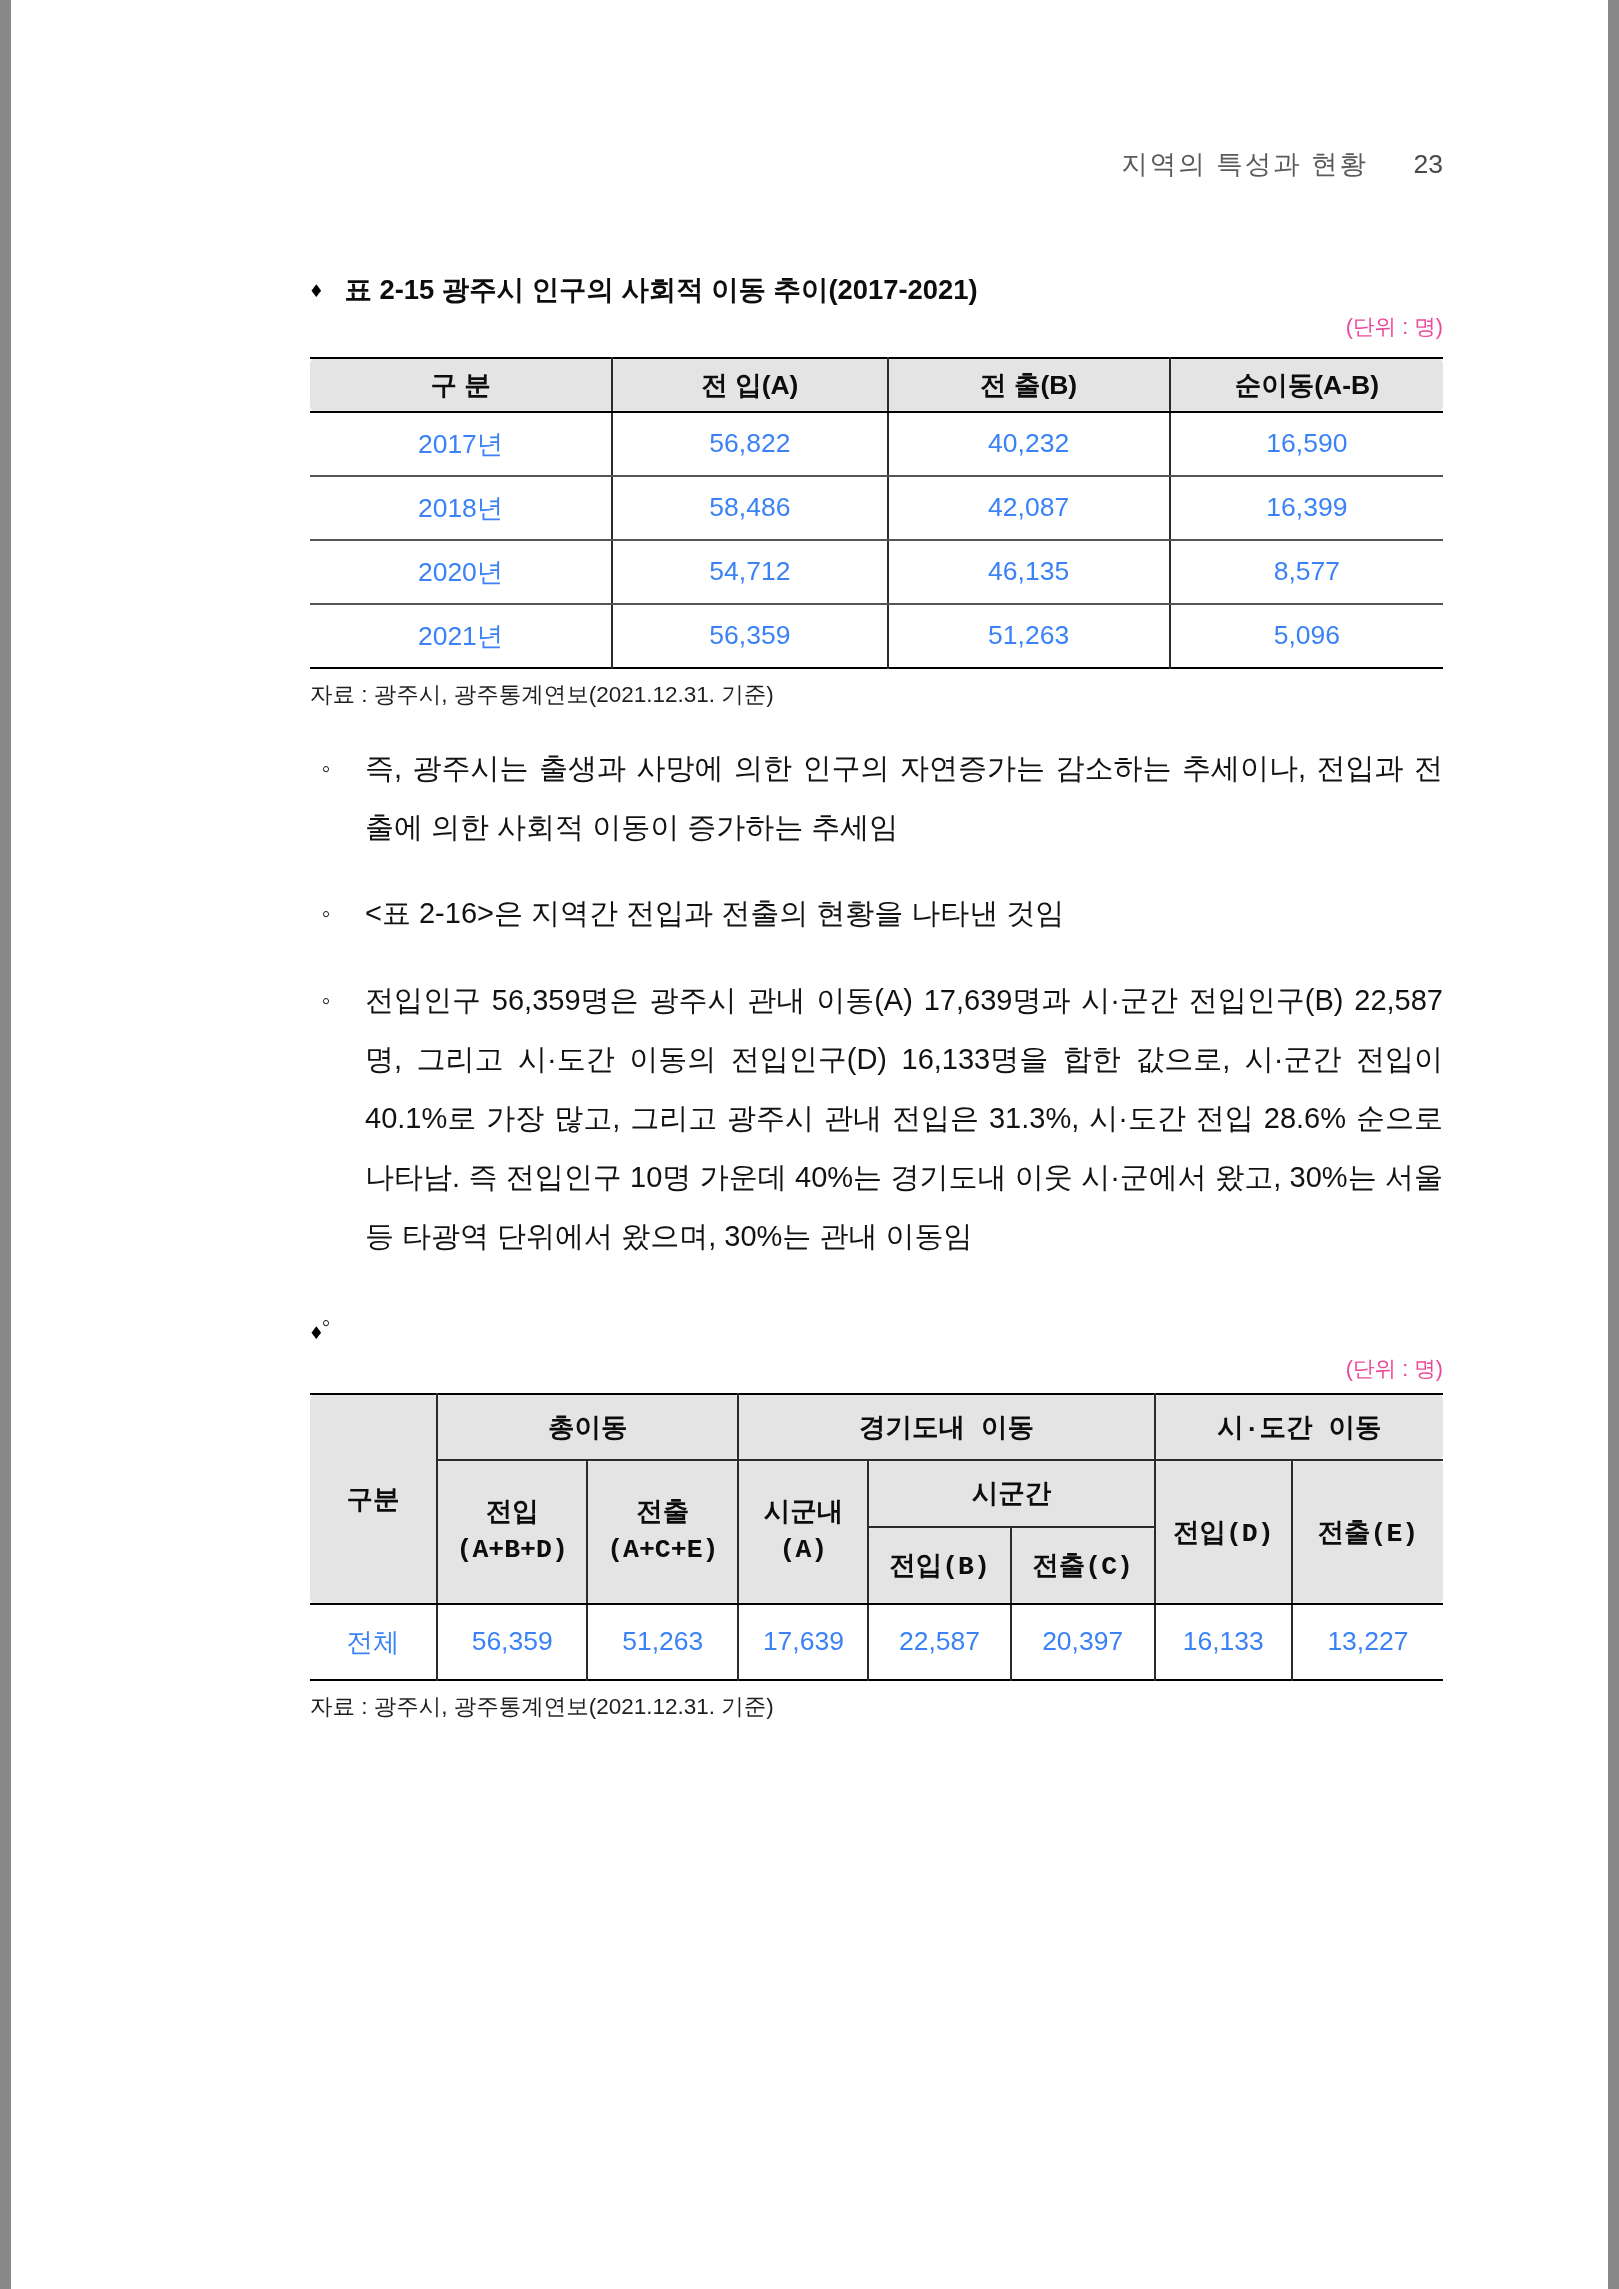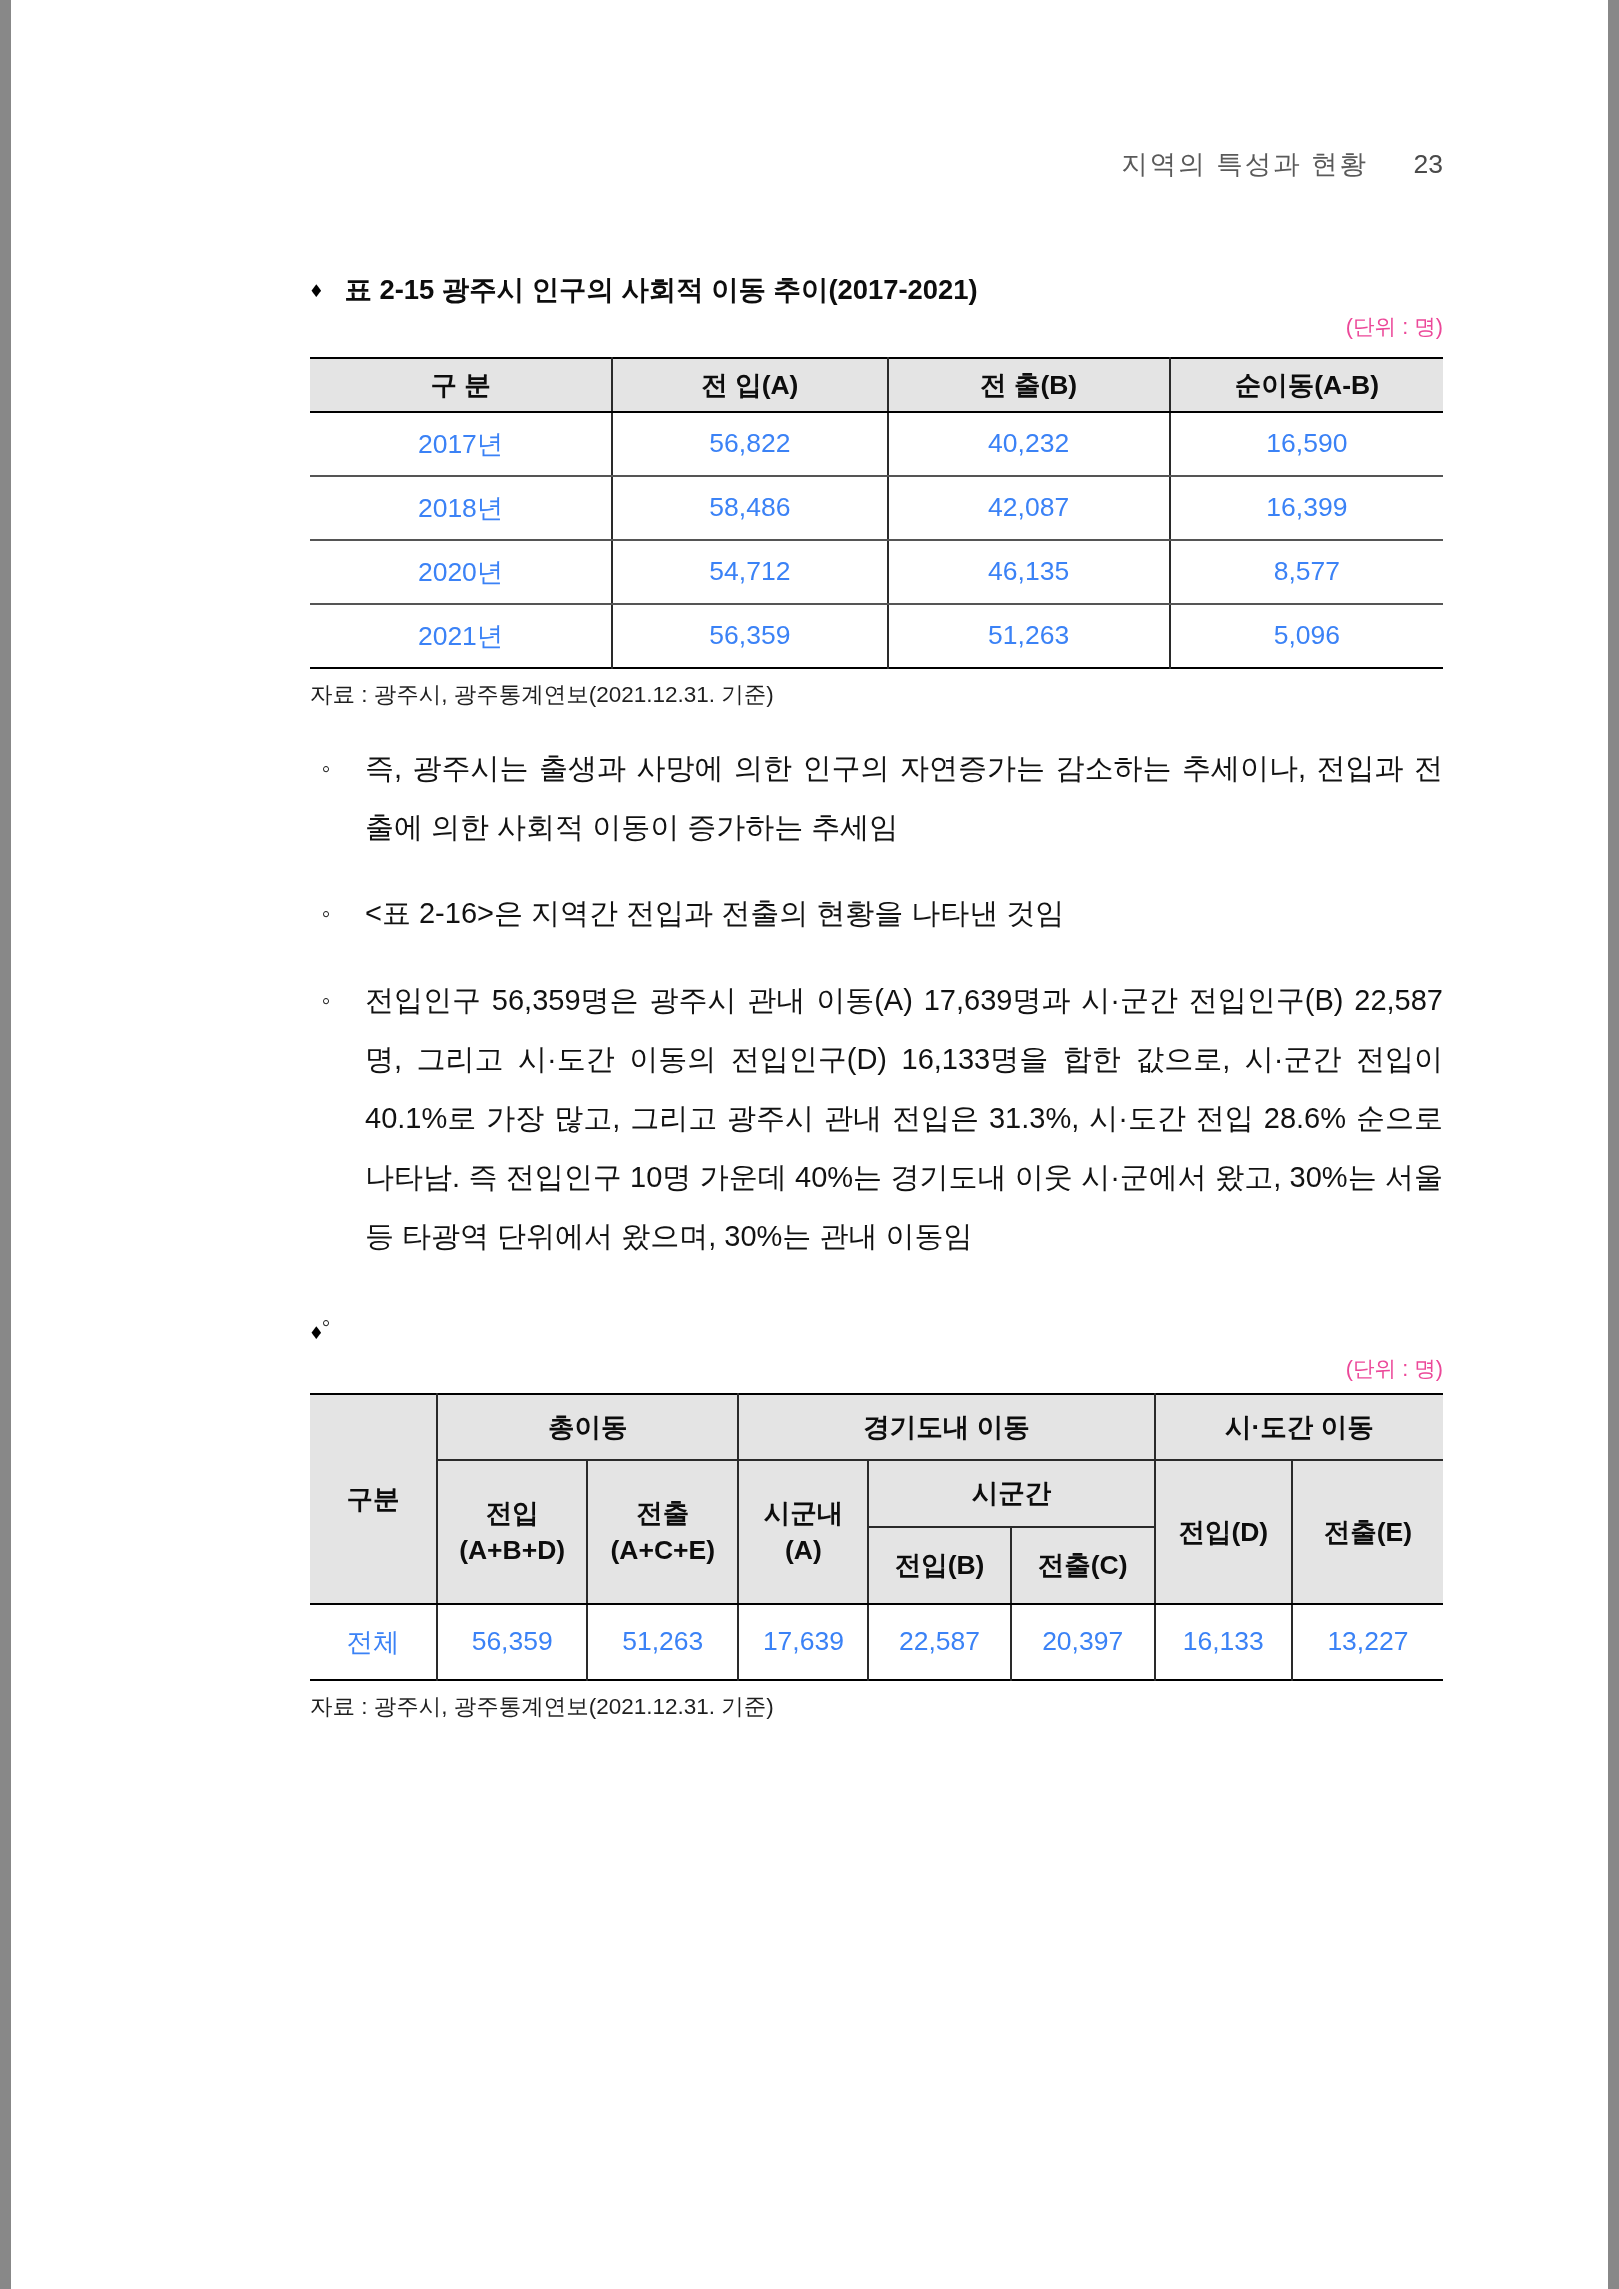--- a/index.html
+++ b/index.html
@@ -21,30 +21,30 @@
   .tbl-caption .diamond { font-size:16.7px; margin-right:21.6px; color:#000; transform:scaleX(.75); }
   .cap1 { margin-top:90px; }
   .cap2 { margin-top:49px; }
   .unit-label { margin-top:7.8px; text-align:right; font-size:21.6px; line-height:25.5px; color:#ec4899; }
 
   
   table { border-collapse:collapse; table-layout:fixed; width:1133px;
           border-top:2.9px solid #000; border-bottom:2.9px solid #000; }
   th,td { text-align:center; vertical-align:middle; padding:0;
           border-left:2px solid #2a2a2a; border-right:2px solid #2a2a2a; }
-  th { background:#e4e4e4; font-weight:bold; font-size:26.5px; color:#0d0d0d; }
+  th { background:#e4e4e4; font-weight:bold; font-size:26.5px; color:#0d0d0d;border-radius:6px; }
   td { font-size:26.5px; font-weight:400; color:#3b82f6; }
   .no-l { border-left:none !important; }
   .no-r { border-right:none !important; }
   .t1 { margin-top:17.6px; }
   .t1 thead th { height:52px; border-bottom:2px solid #000; }
   .t1 tbody td { height:62px; border-bottom:2px solid #555; }
   .t1 tbody tr:last-child td { border-bottom:none; }
   .t2 { margin-top:11.8px; }
-  .t2 th { border-bottom:2px solid #2a2a2a; }
+  .t2 th { border-bottom:2px solid #2a2a2a;font-family:Liberation Mono, monospace; }
   .t2 .r1 th { height:64px; }
   .t2 .hb { border-bottom:2px solid #000 !important; }
   .t2 .sub-top { height:65px; }
   .t2 .sub-bot th { height:75px; }
   .t2 tbody td { height:74px; border-bottom:none; }
   .pre { white-space:pre-line; line-height:37px; }
 
   .source-note { margin-top:11.8px; font-size:22.5px; line-height:27.4px; color:#1f1f1f; }
 
   

